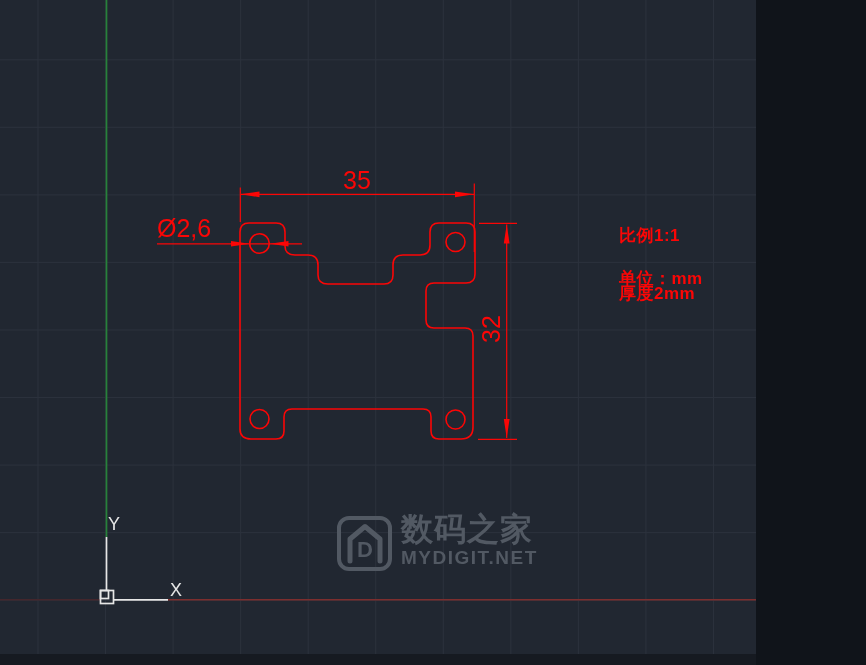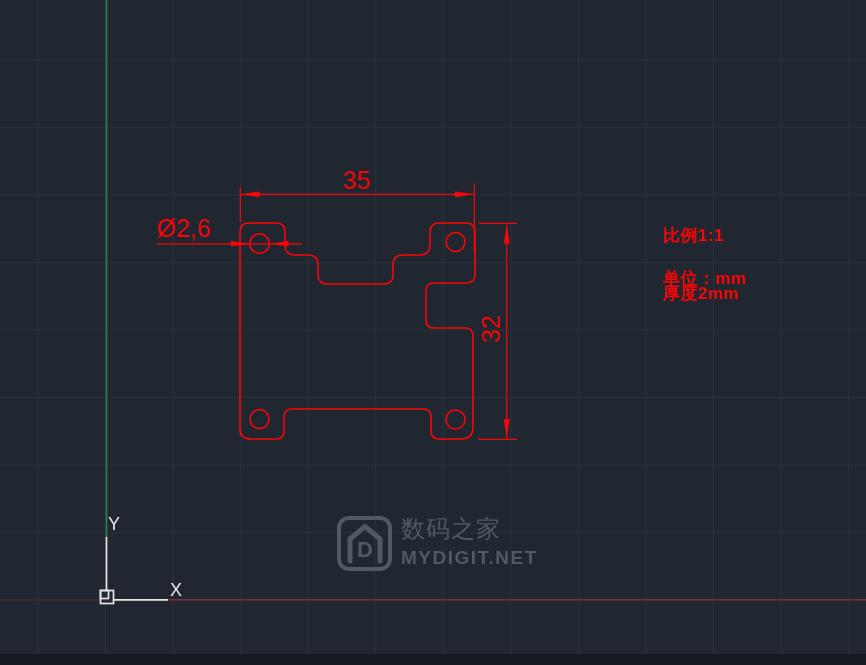--- a/index.html
+++ b/index.html
@@ -1,18 +1,18 @@
 <!DOCTYPE html>
 <html style="--bg: #212731; --grid: #2b313c; --red: #fb0606; --axis_red: #7d2e2e; --axis_red_dim: #44262c; --green: #27823a; --white: #e6e6e6; --wm: #525963; --strip: #161a21;"><head>
 <meta charset="utf-8">
 <style>
   html,body{margin:0;padding:0;background:#10141a;}
   *{box-sizing:border-box;}
   #screen{
-    position:relative;width:866px;height:665px;overflow:hidden;
+    position:relative;width:756px;height:665px;overflow:hidden;
     background:var(--bg);
     font-family:"Liberation Sans",sans-serif;
   }
   
   #grid{
     position:absolute;left:0;top:0;width:866px;height:654px;
     background-image:
       linear-gradient(to right, var(--grid) 1px, transparent 1px),
       linear-gradient(to bottom, var(--grid) 1px, transparent 1px);
     background-size:67.55px 67.55px;
@@ -29,26 +29,26 @@
   .arrow{fill:var(--red);stroke:none;}
   .dimtext{fill:var(--red);font-family:"Liberation Sans",sans-serif;font-size:25px;}
   .ucs-line{stroke:var(--white);stroke-width:1.7;fill:none;}
   .ucs-text{fill:var(--white);font-family:"Liberation Sans",sans-serif;font-size:18px;}
   .axis-green{stroke:var(--green);stroke-width:1.7;}
   .axis-red{stroke:var(--axis_red);stroke-width:1.5;}
   .axis-red-dim{stroke:var(--axis_red_dim);stroke-width:1.5;}
   
   .note{
     position:absolute;left:619px;color:var(--red);
-    font-weight:bold;font-size:17px;letter-spacing:0.5px;white-space:nowrap;margin-left:44px;
+    font-weight:bold;font-size:17px;letter-spacing:0.5px;white-space:nowrap;
   }
   
   #watermark{position:absolute;left:336px;top:511px;display:flex;align-items:flex-start;}
   #wm-text{margin-left:7px;color:var(--wm);}
-  #wm-title{font-size:24px;font-weight:normal;line-height:36px;letter-spacing:1px;}
+  #wm-title{font-size:32px;font-weight:bold;line-height:36px;letter-spacing:1px;}
   #wm-sub{font-size:19px;font-weight:bold;letter-spacing:1.5px;line-height:20px;margin-top:1px;text-align:center;}
   .wm-stroke{stroke:var(--wm);fill:none;}
 </style>
 </head>
 <body>
 
 <div id="screen">
 
   <div id="grid"></div>
 

